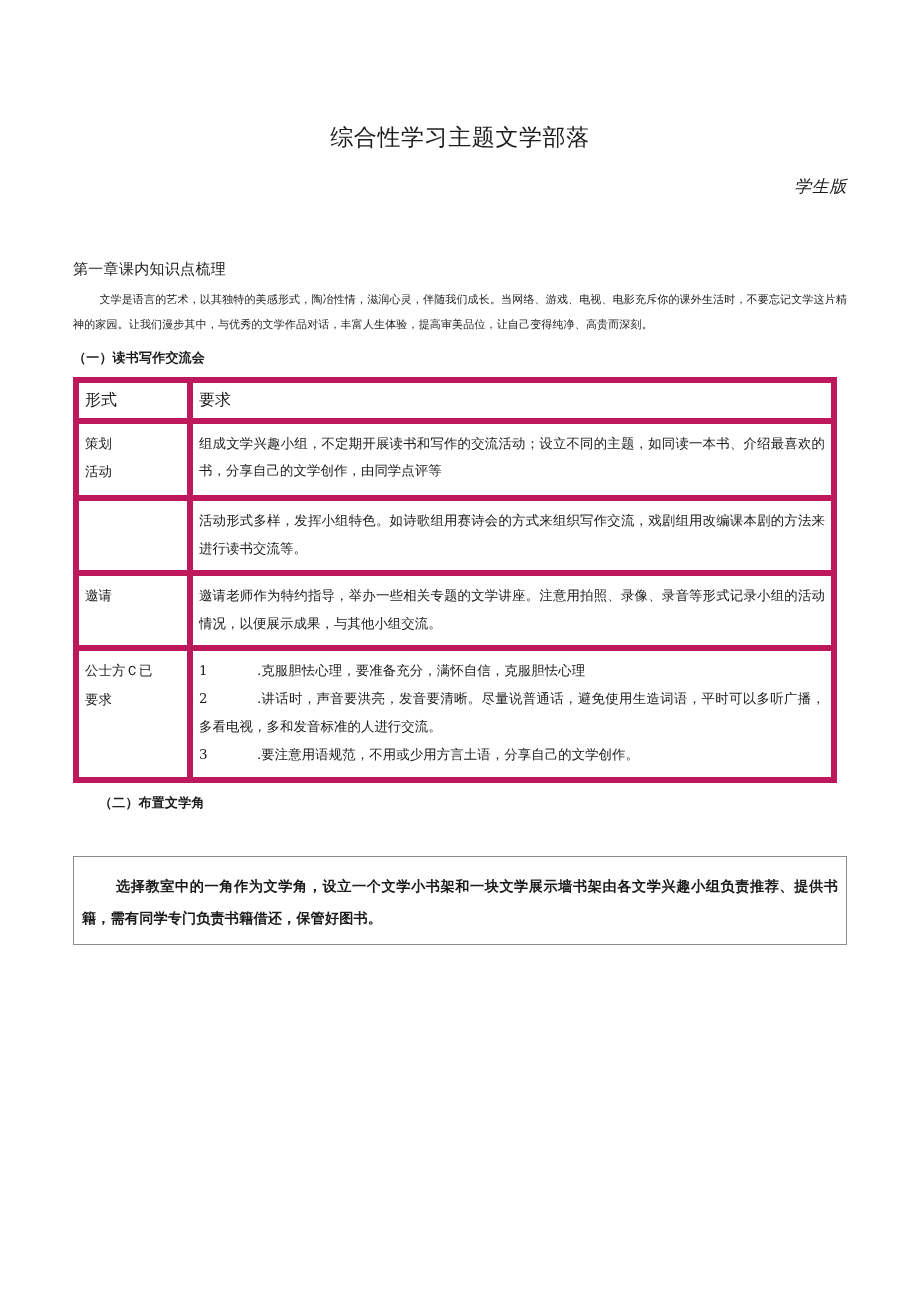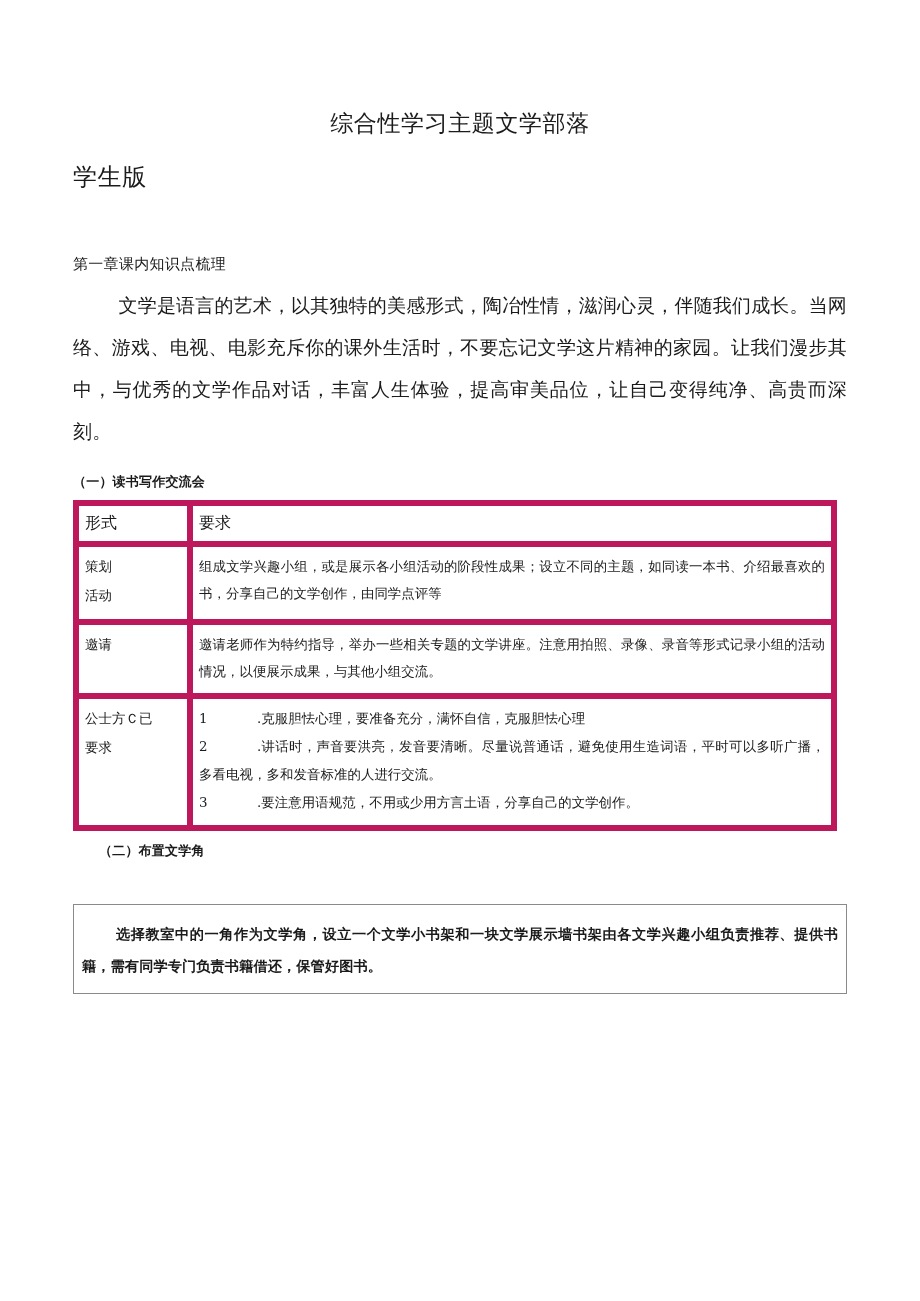--- a/index.html
+++ b/index.html
@@ -9,61 +9,62 @@
   }
   body {
     font-family: "DejaVu Serif", "Liberation Serif", serif;
     color: #1b1b1b;
     -webkit-font-smoothing: antialiased;
   }
   .page {
     position: relative;
     width: 920px;
     height: 1040px;
-    margin: 0 auto;
+    margin: 14px auto;
     background: #ffffff;
     overflow: hidden;
   }
   .doc {
     position: absolute;
     left: 73px;
     top: 0;
     width: 774px;
   }
 
   
   .doc-title {
     text-align: center;
     font-size: 23px;
     line-height: 1.35;
     letter-spacing: 0.6px;
     margin-top: 108px;
     font-weight: normal;
   }
   .doc-subtitle {
-    text-align: left;
-    font-size: 24px;
+    text-align: right;
+    font-size: 17px;
     line-height: 1.35;
     letter-spacing: 0.6px;
     margin-top: 22px;
     font-weight: normal;
+    font-style: italic;
   }
 
   
   .chapter-heading {
     font-size: 15px;
     line-height: 1.3;
     margin-top: 62px;
     letter-spacing: 0.3px;
     font-weight: normal;
   }
 
   
   .body-para {
-    font-size: 19px;
+    font-size: 11px;
     line-height: 2.22;
     text-align: justify;
     text-justify: inter-ideograph;
     text-indent: 2.4em;
     margin-top: 9px;
     letter-spacing: 0.15px;
   }
 
   
   .subsection {
@@ -161,24 +162,30 @@
           <td class="col-form">形式</td>
           <td>要求</td>
         </tr>
 
         <tr>
           <td class="col-form cell-stack">
             <p>策划</p>
             <p>活动</p>
           </td>
           <td class="cell-lines">
-            <p>组成文学兴趣小组，或是展示各小组活动的阶段性成果；设立不同的主题，如同读一本书、介绍最喜欢的书，分享自己的文学创作，由同学点评等</p>
-          </td>
-        </tr>
-
+            <p>组成文学兴趣小组，不定期开展读书和写作的交流活动；设立不同的主题，如同读一本书、介绍最喜欢的书，分享自己的文学创作，由同学点评等</p>
+          </td>
+        </tr>
+
+        <tr>
+          <td class="col-form cell-stack"></td>
+          <td class="cell-lines">
+            <p>活动形式多样，发挥小组特色。如诗歌组用赛诗会的方式来组织写作交流，戏剧组用改编课本剧的方法来进行读书交流等。</p>
+          </td>
+        </tr>
 
         <tr>
           <td class="col-form cell-stack">
             <p>邀请</p>
           </td>
           <td class="cell-lines">
             <p>邀请老师作为特约指导，举办一些相关专题的文学讲座。注意用拍照、录像、录音等形式记录小组的活动情况，以便展示成果，与其他小组交流。</p>
           </td>
         </tr>
 

